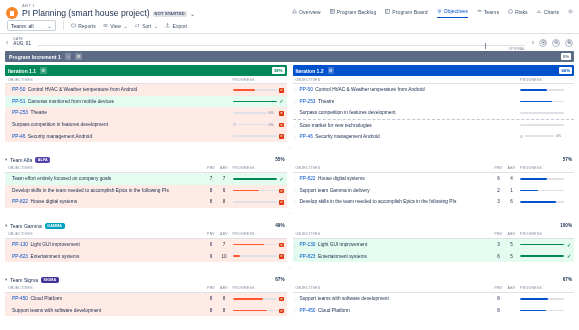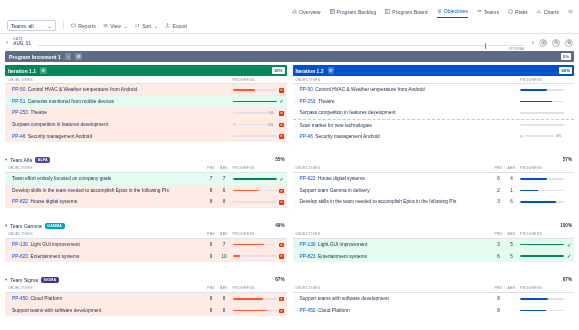--- a/index.html
+++ b/index.html
@@ -198,20 +198,31 @@
     position: absolute; right: 2px; font-size: 4.6px; font-weight: bold; color: #172b4d;
   }
   .spacer-dot { text-align: center; color: #b3bac5; font-size: 5px; height: 10px; line-height: 10px; }
 </style>
 </head>
 <body>
 
 <div class="app">
 
   <div class="topbar">
+    <div class="brand">
+      <div class="brand-logo"></div>
+      <div class="brand-text">
+        <span class="brand-sup">ART 1</span>
+        <span class="brand-title">
+          <span>PI Planning (smart house project)</span>
+          <span class="badge-status">NOT STARTED</span>
+          <span class="caret">⌄</span>
+        </span>
+      </div>
+    </div>
 
     <div class="topnav">
       <div class="topnav-item">
         <span class="nav-ico">
             <svg width="5" height="5" viewBox="0 0 10 10">
               <path d="M5 1L9 8H1z" fill="none" stroke="#42526e" stroke-width="1.1"></path>
             </svg>
           </span>
         <span>Overview</span>
       </div>

